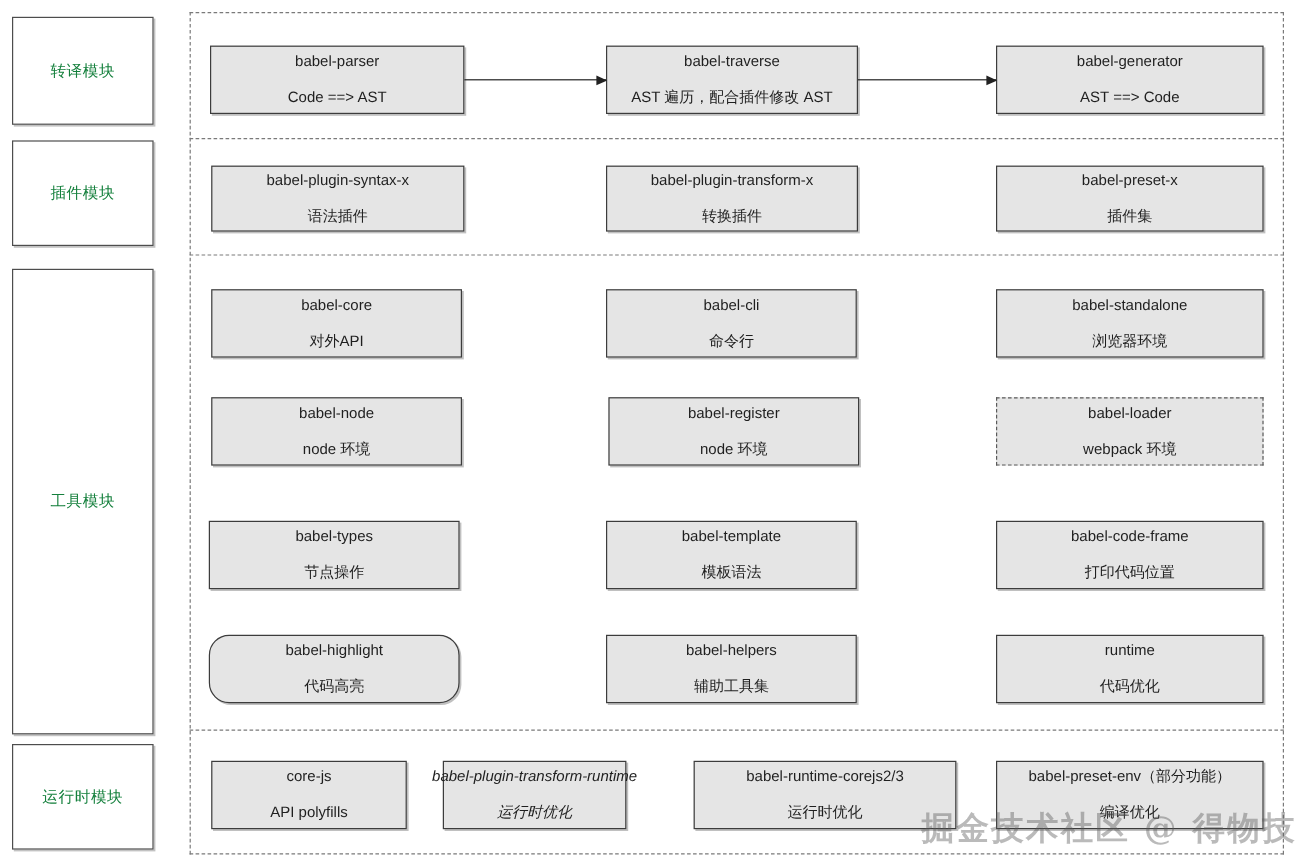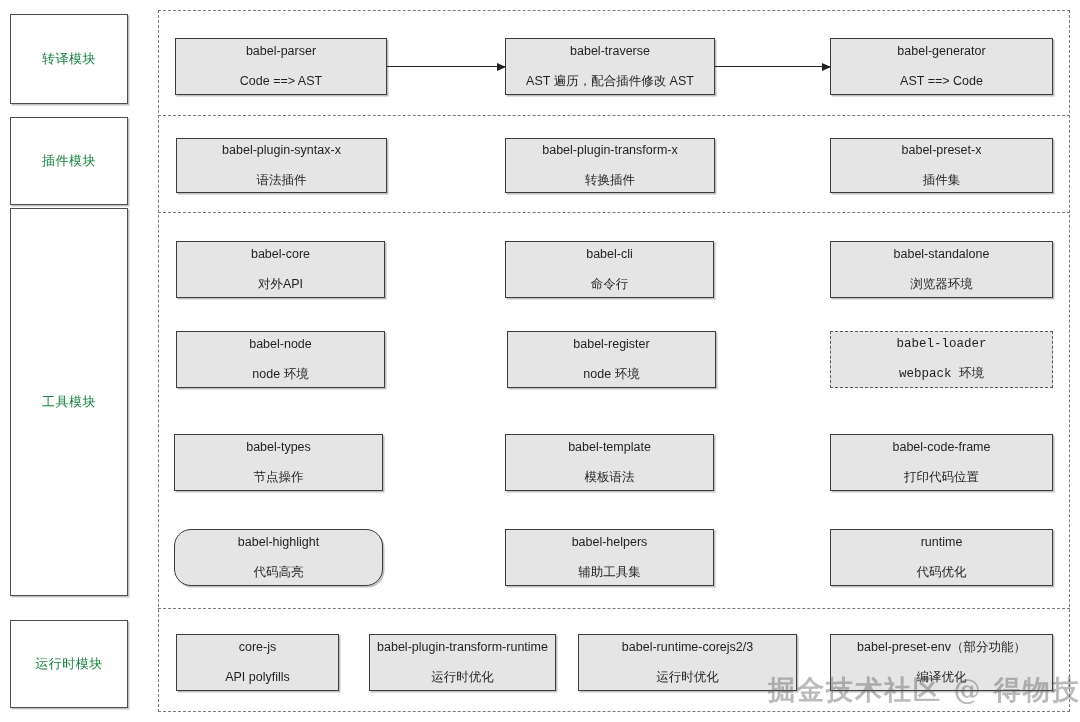--- a/index.html
+++ b/index.html
@@ -59,21 +59,20 @@
     background: #e5e5e5;
     display: flex;
     flex-direction: column;
     align-items: center;
     justify-content: center;
     box-shadow: 1.5px 1.5px 0 0 rgba(130,130,130,0.5);
   }
   .node.dashed {
     border: 1px dashed #5a5a5a;
     box-shadow: none;
-    font-family: Liberation Mono, monospace;
   }
   .node .t1 {
     font-size: 12.5px;
     line-height: 1.35;
     color: #1f1f1f;
     white-space: nowrap;
   }
   .node .t2 {
     font-size: 12.5px;
     line-height: 1.35;
@@ -117,21 +116,21 @@
 
 <div id="canvas">
 
   <div id="sidebar-layer">
       <div class="side-box" style="left: 10px; top: 14px; width: 118px; height: 90px;">
         <span class="side-label">转译模块</span>
       </div>
       <div class="side-box" style="left: 10px; top: 117px; width: 118px; height: 88px;">
         <span class="side-label">插件模块</span>
       </div>
-      <div class="side-box" style="left: 10px; top: 208px; width: 118px; height: 388px;">
+      <div class="side-box" style="left: 10px; top: 224px; width: 118px; height: 388px;">
         <span class="side-label">工具模块</span>
       </div>
       <div class="side-box" style="left: 10px; top: 620px; width: 118px; height: 88px;">
         <span class="side-label">运行时模块</span>
       </div>
     </div>
 
   <div id="outline-layer">
       <div class="group-outline" style="left: 158px; top: 10px; width: 912px; height: 702px;"></div>
       <div class="group-divider" style="left: 158px; top: 115px; width: 912px;"></div>
@@ -211,21 +210,21 @@
         <div class="t2">辅助工具集</div>
       </div>
       <div class="node" style="left: 830px; top: 529px; width: 223px; height: 57px;">
         <div class="t1">runtime</div>
         <div class="t2">代码优化</div>
       </div>
       <div class="node" style="left: 176px; top: 634px; width: 163px; height: 57px;">
         <div class="t1">core-js</div>
         <div class="t2">API polyfills</div>
       </div>
-      <div class="node" style="left: 369px; top: 634px; width: 187px; height: 57px;">
+      <div class="node" style="left: 369px; top: 634px; width: 153px; height: 57px; font-style: italic;">
         <div class="t1">babel-plugin-transform-runtime</div>
         <div class="t2">运行时优化</div>
       </div>
       <div class="node" style="left: 578px; top: 634px; width: 219px; height: 57px;">
         <div class="t1">babel-runtime-corejs2/3</div>
         <div class="t2">运行时优化</div>
       </div>
       <div class="node" style="left: 830px; top: 634px; width: 223px; height: 57px;">
         <div class="t1">babel-preset-env（部分功能）</div>
         <div class="t2">编译优化</div>

